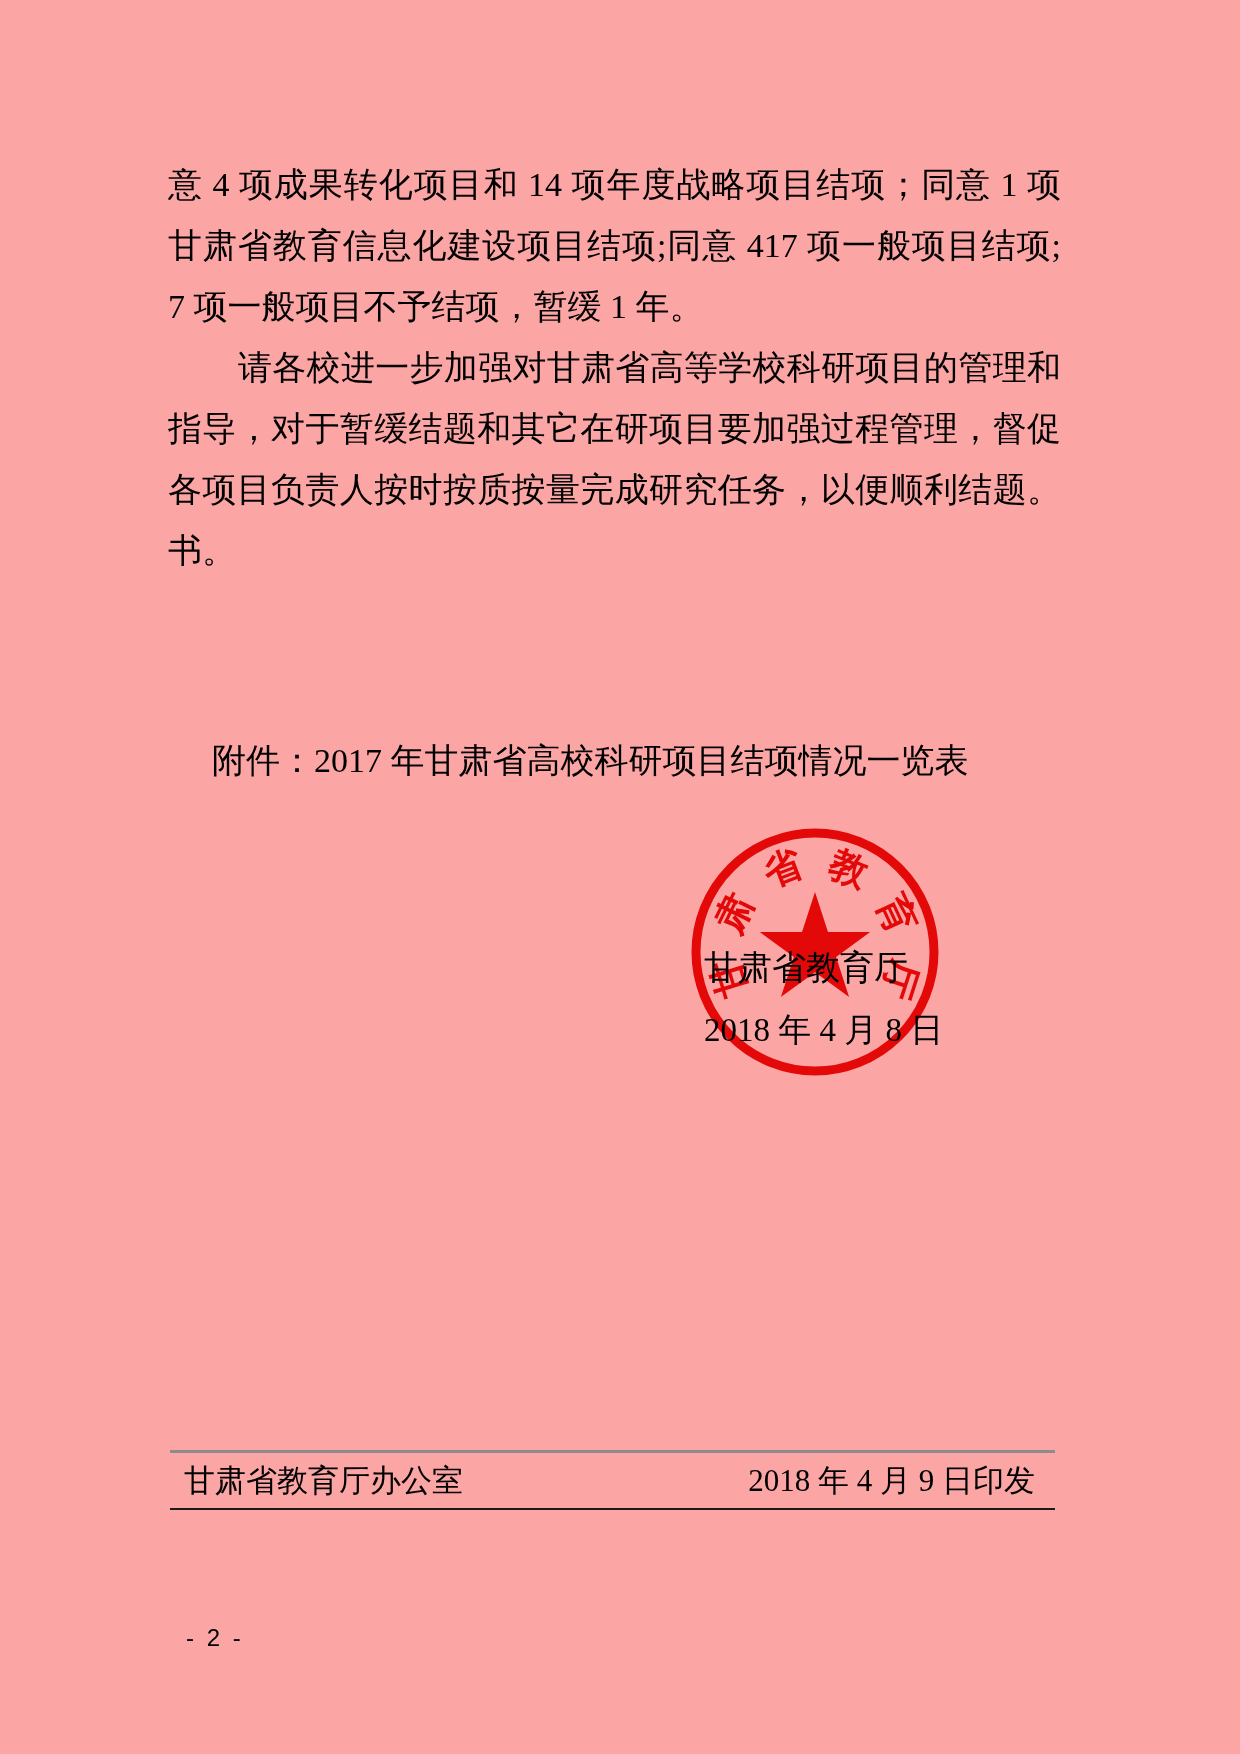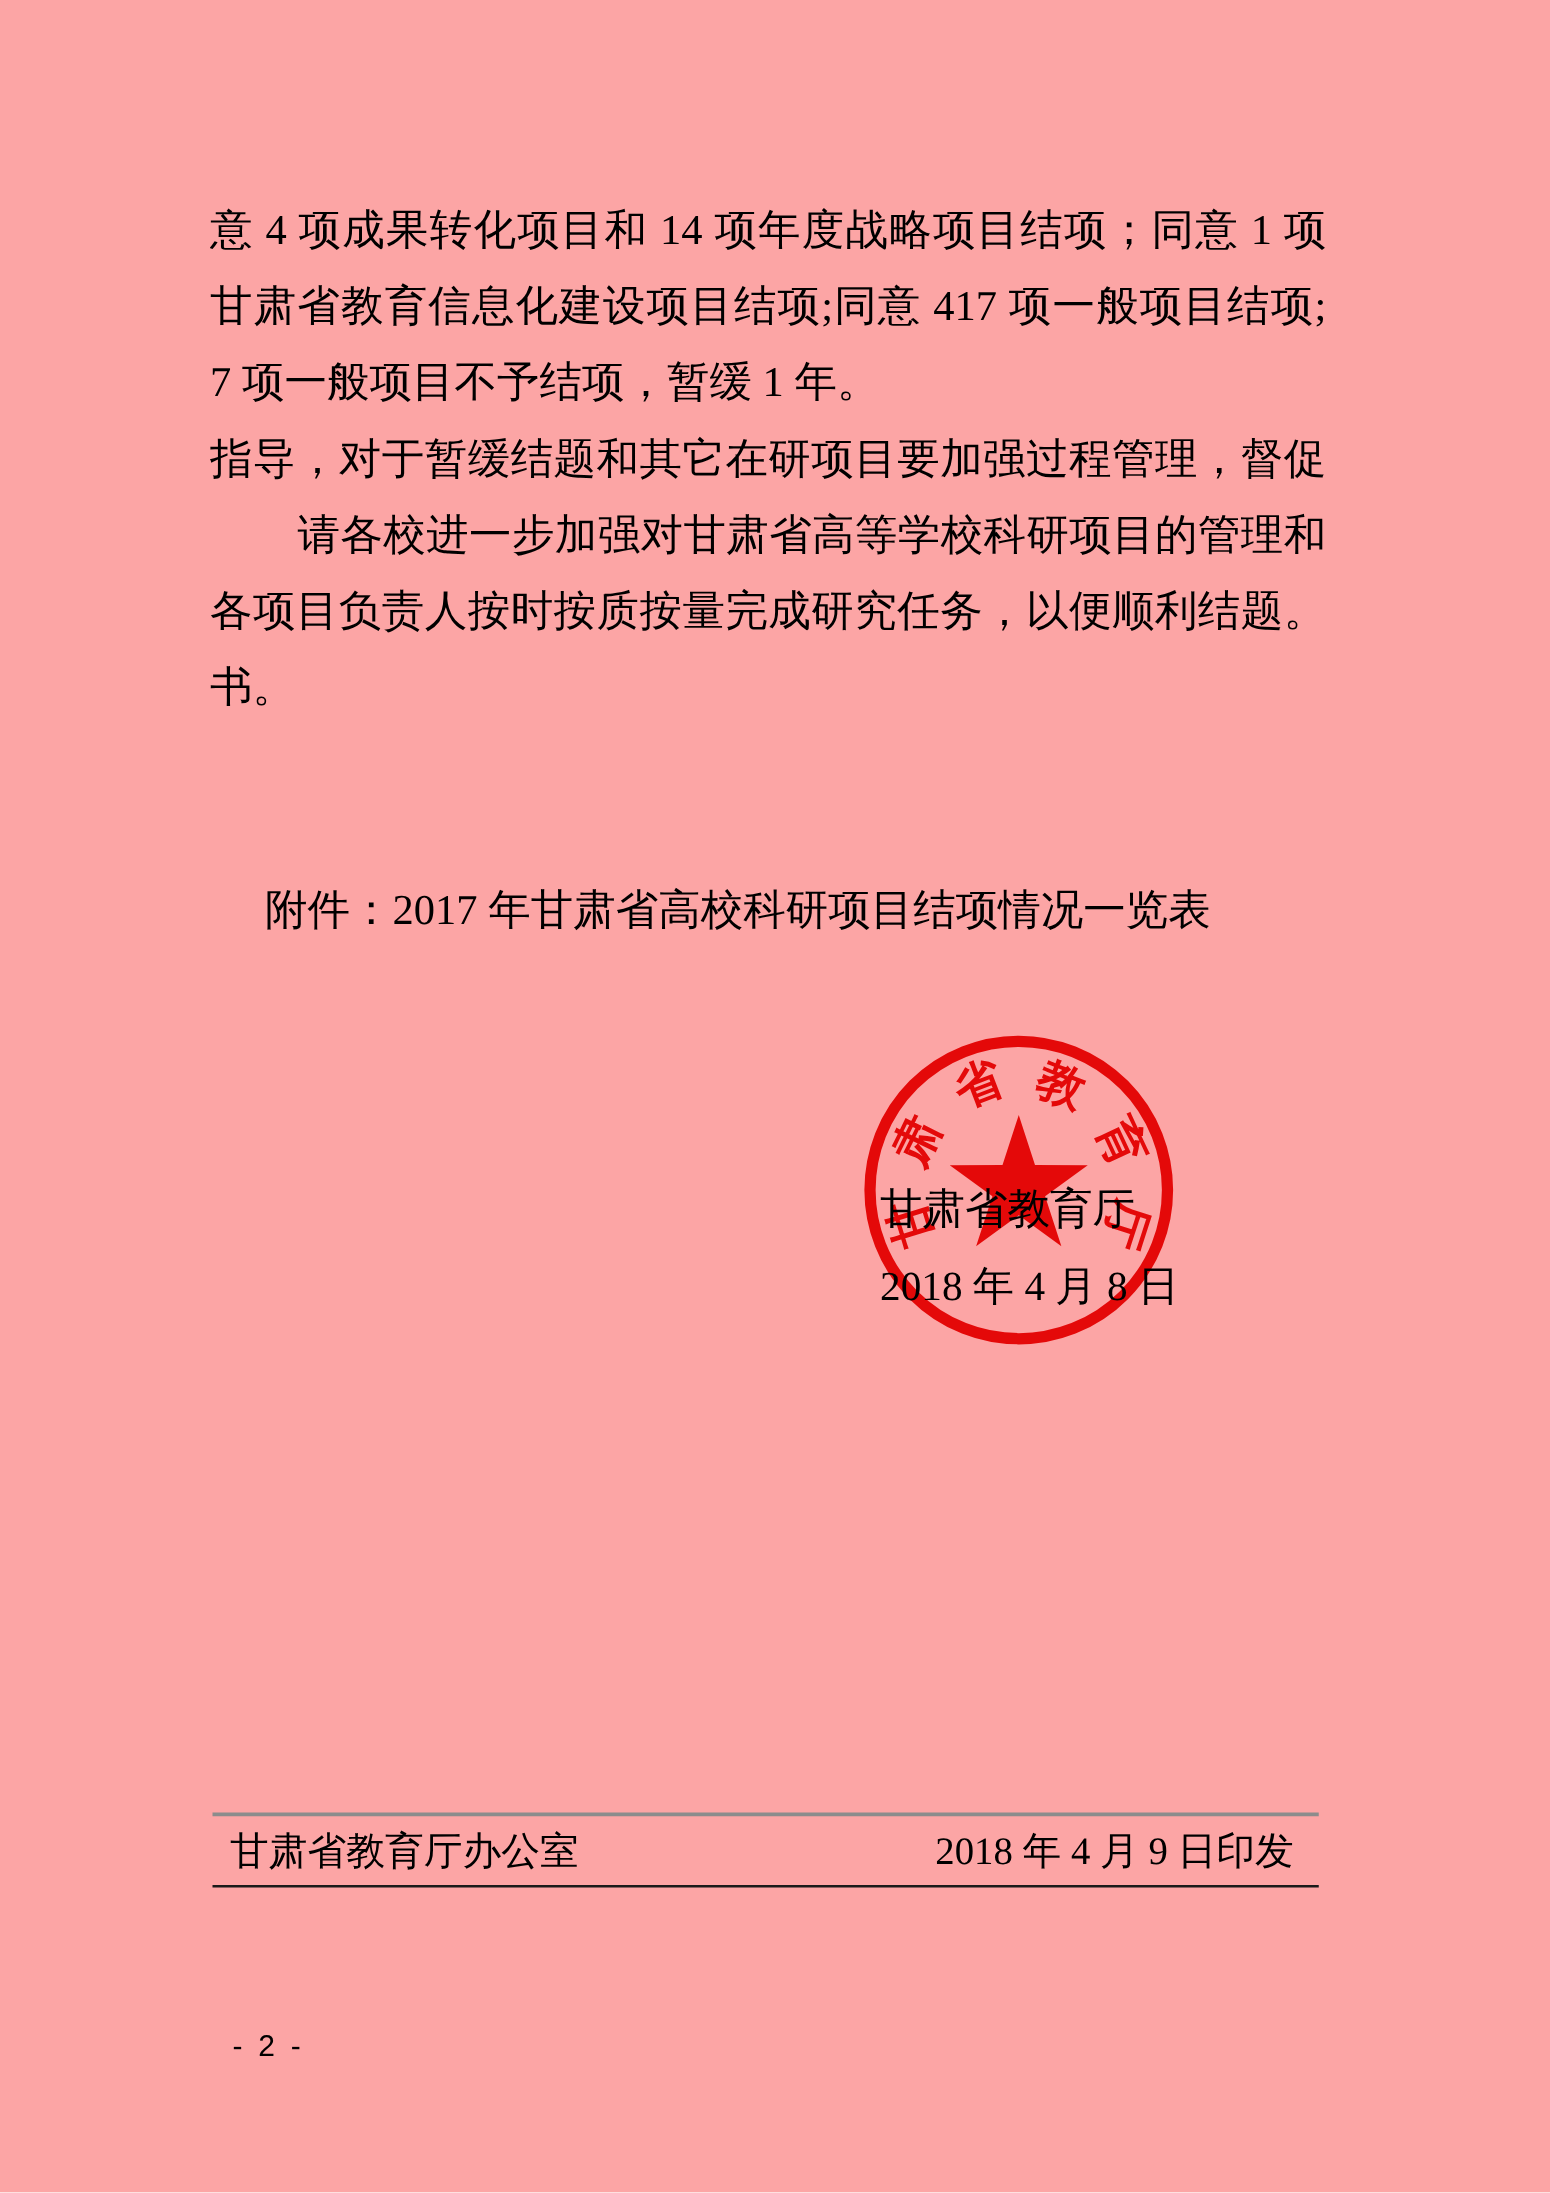--- a/index.html
+++ b/index.html
@@ -36,21 +36,21 @@
     text-align: justify;
     text-align-last: justify;
   }
   .body-line.indent {
     padding-left: 70px;
   }
   
   .attachment {
     position: absolute;
     left: 168px;
-    top: 698px;
+    top: 730px;
     width: 893px;
     height: 61px;
     line-height: 61px;
     font-size: 34px;
     padding-left: 44px;
   }
   
   .seal {
     position: absolute;
     left: 687px;
@@ -122,22 +122,22 @@
 </style>
 </head>
 <body>
 
 <div class="page">
 
   <div class="body-text">
     <div class="body-line fill">意 4 项成果转化项目和 14 项年度战略项目结项；同意 1 项</div>
     <div class="body-line fill">甘肃省教育信息化建设项目结项;同意 417 项一般项目结项;</div>
     <div class="body-line">7 项一般项目不予结项，暂缓 1 年。</div>
+    <div class="body-line fill indent">请各校进一步加强对甘肃省高等学校科研项目的管理和</div>
     <div class="body-line fill">指导，对于暂缓结题和其它在研项目要加强过程管理，督促</div>
-    <div class="body-line fill indent">请各校进一步加强对甘肃省高等学校科研项目的管理和</div>
     <div class="body-line fill">各项目负责人按时按质按量完成研究任务，以便顺利结题。</div>
     <div class="body-line">书。</div>
   </div>
 
   <div class="attachment">附件：2017 年甘肃省高校科研项目结项情况一览表</div>
 
   <svg class="seal" viewBox="0 0 256 256" xmlns="http://www.w3.org/2000/svg">
     <circle cx="128" cy="128" r="119" fill="none" stroke-width="9" stroke="#e60000"></circle>
     <polygon points="128,68 141,108 183.2,108.1 149.1,132.9 162.1,172.9 128,148.2 93.9,172.9 106.9,132.9 72.8,108.1 115,108" fill="#e60000"></polygon>
     <text text-anchor="middle" dominant-baseline="central" transform="translate(41.9,154.3) rotate(-107)" fill="#e60000">甘</text>

